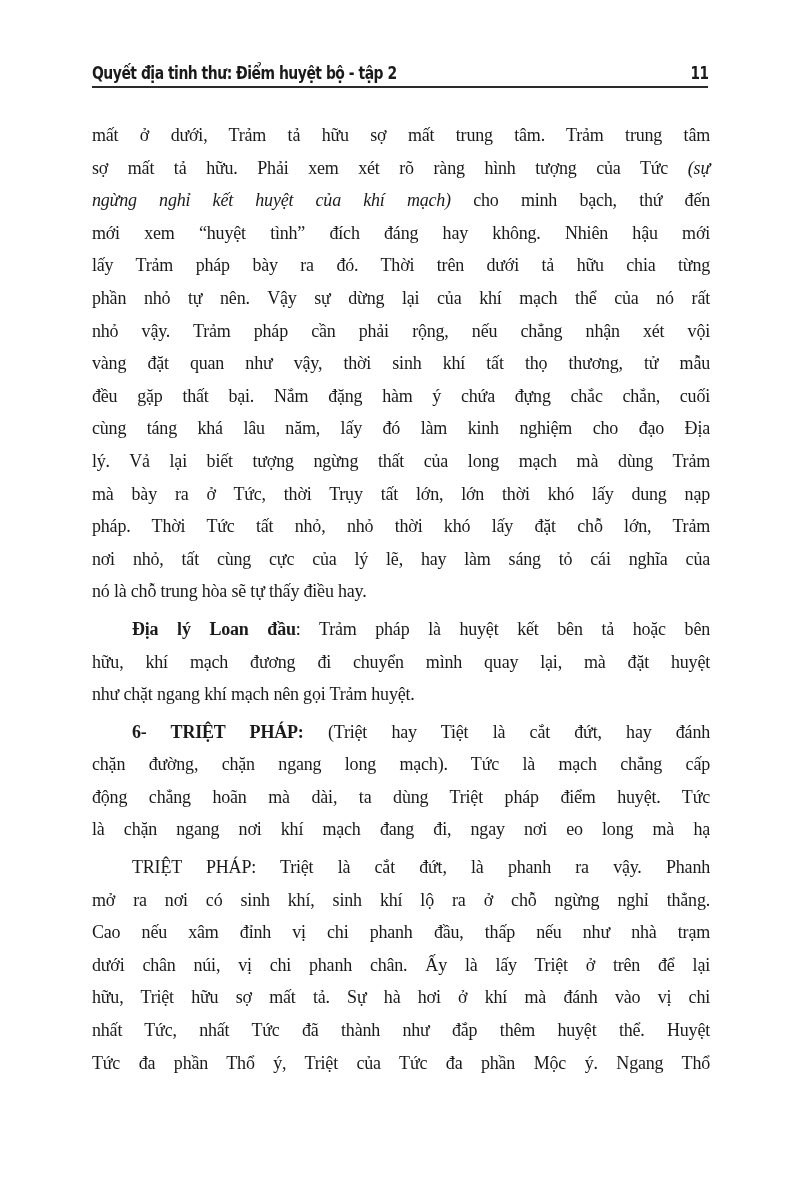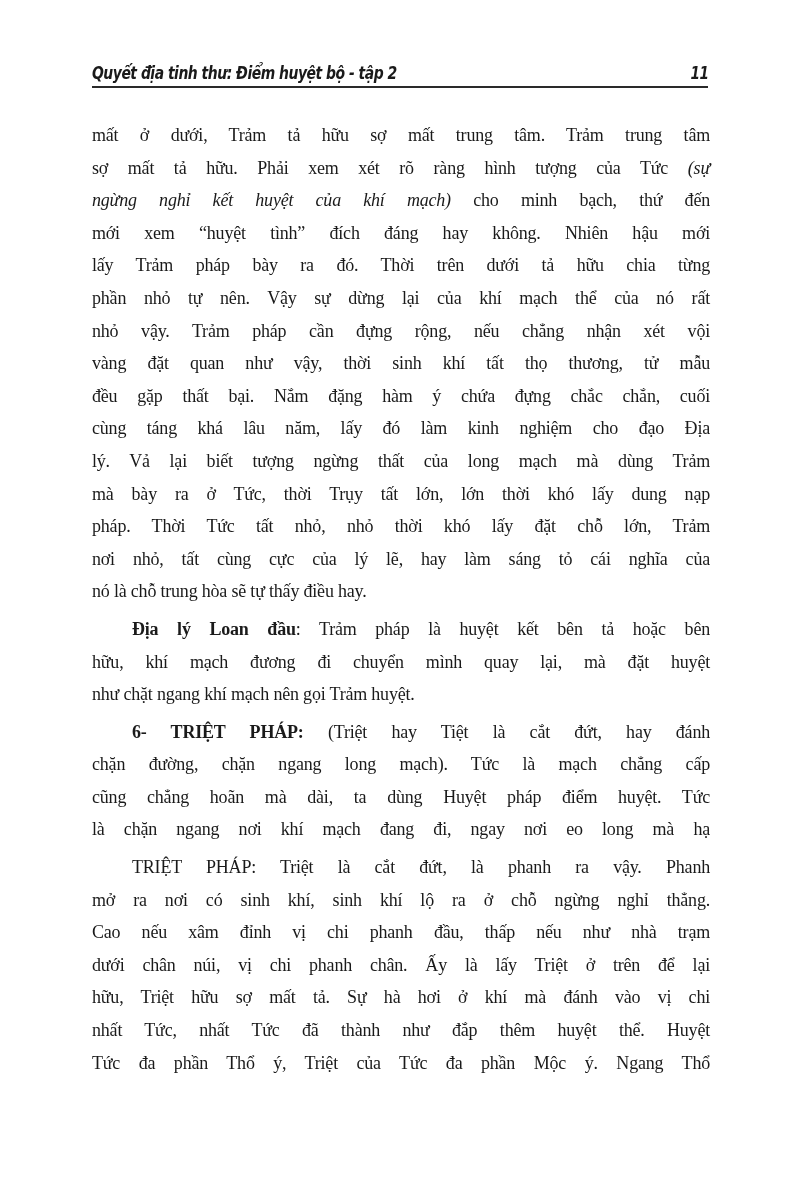--- a/index.html
+++ b/index.html
@@ -2,21 +2,21 @@
 <html><head>
 <meta charset="utf-8">
 <style>
   html, body { margin: 0; padding: 0; background: #ffffff; }
   body { width: 800px; height: 1195px; position: relative; overflow: hidden; color: #1a1a1a; }
   .page-header {
     position: absolute; left: 92px; top: 56px; width: 616px; height: 30px;
     border-bottom: 2px solid #2a2a2a;
     display: flex; justify-content: space-between; align-items: flex-end;
     font-family: "DejaVu Sans", sans-serif; font-weight: bold;
-    font-size: 17px; letter-spacing: -0.6px; transform-origin: left; font-style: italic;
+    font-size: 17px; letter-spacing: -0.6px; transform-origin: left;
   }
   .page-header .title { transform: scaleX(0.82); transform-origin: left bottom; white-space: nowrap; padding-bottom: 3px; }
   .page-header .pageno { transform: scaleX(0.8); transform-origin: right bottom; padding-bottom: 3px; }
   .body-text {
     position: absolute; left: 92px; top: 119px; width: 618px;
     font-family: "Liberation Serif", serif; font-size: 18px; line-height: 32.6px;
     text-align: justify; letter-spacing: -0.2px;
   }
   .para { margin: 0 0 5px 0; text-indent: 0; }
   .line { display: block; text-align-last: justify; white-space: nowrap; }
@@ -34,41 +34,41 @@
 
 <div class="body-text">
 
   <p class="para">
     <span class="line">mất ở dưới, Trảm tả hữu sợ mất trung tâm. Trảm trung tâm</span>
     <span class="line"><span>sợ mất tả hữu. Phải xem xét rõ ràng hình tượng của Tức </span><span class="i">(sự</span></span>
     <span class="line"><span class="i">ngừng nghỉ kết huyệt của khí mạch)</span><span> cho minh bạch, thứ đến</span></span>
     <span class="line">mới xem “huyệt tình” đích đáng hay không. Nhiên hậu mới</span>
     <span class="line">lấy Trảm pháp bày ra đó. Thời trên dưới tả hữu chia từng</span>
     <span class="line">phần nhỏ tự nên. Vậy sự dừng lại của khí mạch thể của nó rất</span>
-    <span class="line">nhỏ vậy. Trảm pháp cần đựng rộng, nếu chẳng nhận xét vội</span>
+    <span class="line">nhỏ vậy. Trảm pháp cần phải rộng, nếu chẳng nhận xét vội</span>
     <span class="line">vàng đặt quan như vậy, thời sinh khí tất thọ thương, tử mẫu</span>
     <span class="line">đều gặp thất bại. Nắm đặng hàm ý chứa đựng chắc chắn, cuối</span>
     <span class="line">cùng táng khá lâu năm, lấy đó làm kinh nghiệm cho đạo Địa</span>
     <span class="line">lý. Vả lại biết tượng ngừng thất của long mạch mà dùng Trảm</span>
     <span class="line">mà bày ra ở Tức, thời Trụy tất lớn, lớn thời khó lấy dung nạp</span>
     <span class="line">pháp. Thời Tức tất nhỏ, nhỏ thời khó lấy đặt chỗ lớn, Trảm</span>
     <span class="line">nơi nhỏ, tất cùng cực của  lý lẽ, hay làm sáng tỏ cái nghĩa của</span>
     <span class="line last">nó  là chỗ trung hòa sẽ tự thấy điều hay.</span>
   </p>
 
   <p class="para">
     <span class="line" style="padding-left:40px;"><span class="b">Địa lý Loan đầu</span><span>: Trảm pháp là huyệt kết bên tả hoặc bên</span></span>
     <span class="line">hữu, khí mạch đương đi chuyển mình quay lại, mà đặt huyệt</span>
     <span class="line last">như chặt ngang khí mạch nên gọi Trảm huyệt.</span>
   </p>
 
   <p class="para">
     <span class="line" style="padding-left:40px;"><span class="b">6- TRIỆT PHÁP:</span><span> (Triệt hay Tiệt là cắt đứt, hay đánh</span></span>
     <span class="line">chặn đường, chặn ngang long mạch). Tức là mạch chẳng cấp</span>
-    <span class="line">cũng chẳng hoãn mà dài, ta dùng Huyệt pháp điểm huyệt.  Tức</span>
+    <span class="line">động chẳng hoãn mà dài, ta dùng Triệt pháp điểm huyệt.  Tức</span>
     <span class="line">là chặn ngang nơi khí mạch đang đi, ngay nơi eo long mà hạ</span>
   </p>
 
   <p class="para">
     <span class="line" style="padding-left:40px;"><span>TRIỆT PHÁP</span><span>: Triệt là cắt đứt, là phanh ra vậy. Phanh</span></span>
     <span class="line">mở ra nơi có sinh khí, sinh khí lộ ra ở chỗ ngừng nghỉ thẳng.</span>
     <span class="line">Cao nếu xâm đỉnh vị chi phanh đầu, thấp nếu như nhà trạm</span>
     <span class="line">dưới chân núi, vị chi phanh chân. Ấy là lấy Triệt ở trên để lại</span>
     <span class="line">hữu, Triệt hữu sợ mất tả. Sự hà hơi ở khí mà đánh vào vị chi</span>
     <span class="line">nhất Tức, nhất Tức đã thành như đắp thêm huyệt thể. Huyệt</span>

